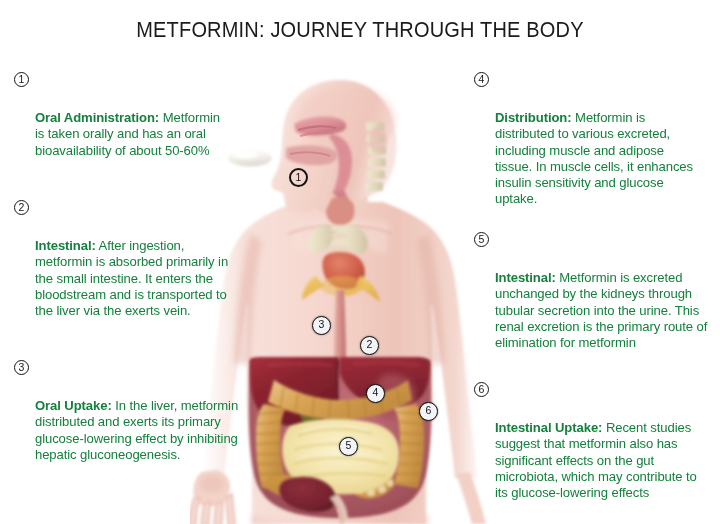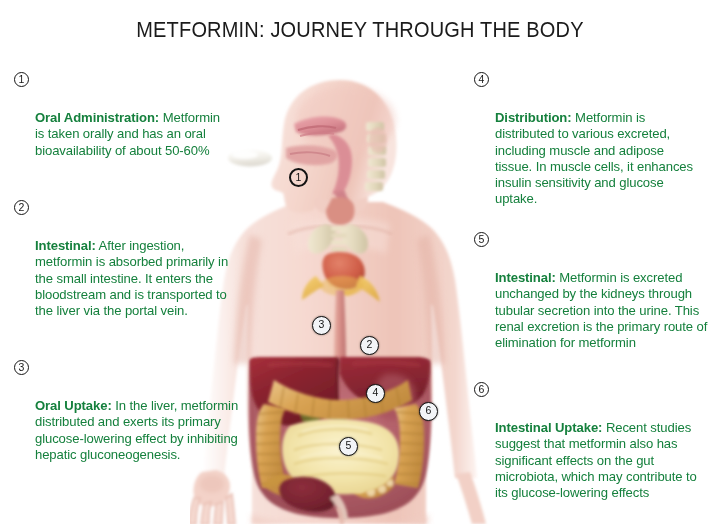--- a/index.html
+++ b/index.html
@@ -497,21 +497,21 @@
   <div class="marker" id="m6">6</div>
   <div class="marker" id="m5">5</div>
 
   <div class="callout" id="c1">
     <div class="num">1</div>
     <div class="body"><b>Oral Administration:</b><span> Metformin is taken orally and has an oral bioavailability of about 50-60%</span></div>
   </div>
 
   <div class="callout" id="c2">
     <div class="num">2</div>
-    <div class="body"><b>Intestinal:</b><span> After ingestion, metformin is absorbed primarily in the small intestine. It enters the bloodstream and is transported to the liver via the portal vein.</span></div>
+    <div class="body"><b>Intestinal:</b><span> After ingestion, metformin is absorbed primarily in the small intestine. It enters the bloodstream and is transported to the liver via the exerts vein.</span></div>
   </div>
 
   <div class="callout" id="c3">
     <div class="num">3</div>
     <div class="body"><b>Oral Uptake:</b><span> In the liver, metformin distributed and exerts its primary glucose-lowering effect by inhibiting hepatic gluconeogenesis.</span></div>
   </div>
 
   <div class="callout" id="c4">
     <div class="num">4</div>
     <div class="body"><b>Distribution:</b><span> Metformin is distributed to various excreted, including muscle and adipose tissue. In muscle cells, it enhances insulin sensitivity and glucose uptake.</span></div>

